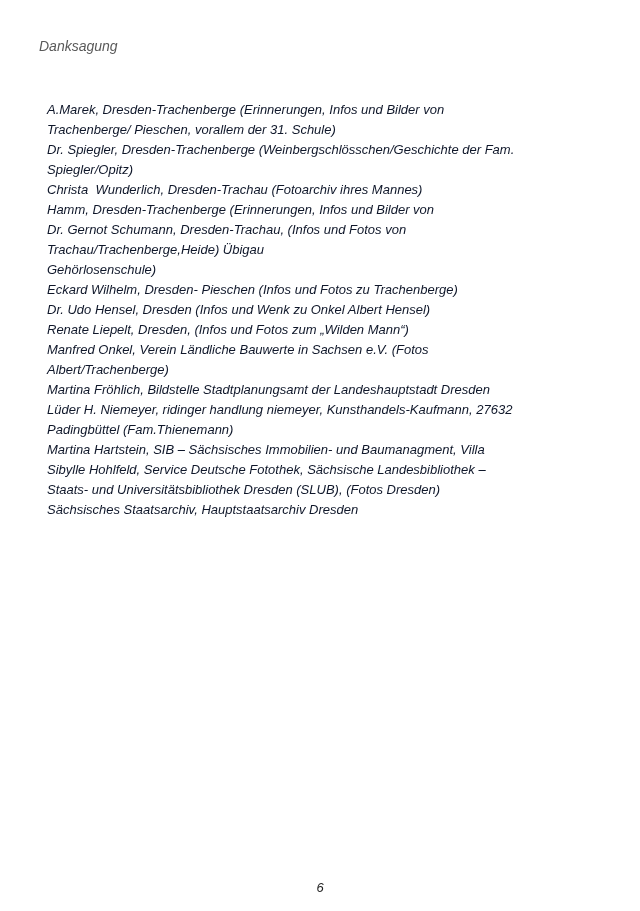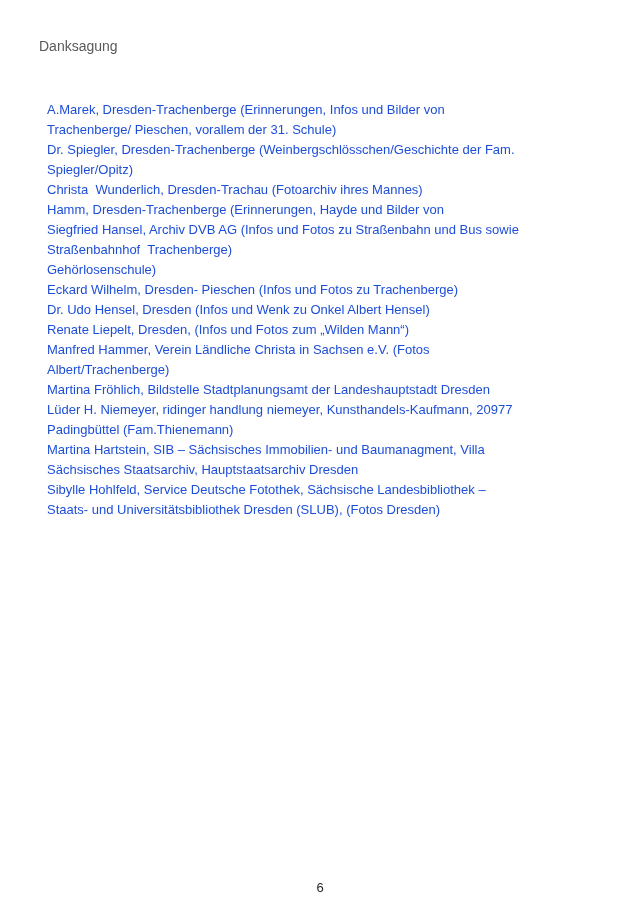--- a/index.html
+++ b/index.html
@@ -1,15 +1,15 @@
 <!DOCTYPE html>
 <html><head>
 <meta charset="utf-8">
 <style>
-  * { margin: 0; padding: 0; box-sizing: border-box; }
+  * { margin: 0; padding: 0; box-sizing: border-box; font-style: italic; }
   html, body { width: 640px; height: 911px; }
   body {
     background: #ffffff;
     font-family: "Liberation Sans", sans-serif;
     overflow: hidden;
   }
   .doc-page {
     position: relative;
     width: 640px;
     height: 911px;
@@ -24,21 +24,21 @@
     color: #595959;
     white-space: pre;
   }
   .ack-list {
     position: absolute;
     left: 47px;
     top: 100px;
     width: 570px;
     font-size: 13px;
     line-height: 20px;
-    color: #1d4ed8;
+    color: #0f172a;
   }
   .entry { display: block; }
   .line {
     display: block;
     white-space: pre;
     height: 20px;
   }
   .page-number {
     position: absolute;
     left: 0;
@@ -67,69 +67,69 @@
     <div class="entry">
       <div class="line">Dr. Spiegler, Dresden-Trachenberge (Weinbergschlösschen/Geschichte der Fam.</div>
       <div class="line">Spiegler/Opitz)</div>
     </div>
 
     <div class="entry">
       <div class="line">Christa  Wunderlich, Dresden-Trachau (Fotoarchiv ihres Mannes)</div>
     </div>
 
     <div class="entry">
-      <div class="line">Hamm, Dresden-Trachenberge (Erinnerungen, Hayde und Bilder von</div>
+      <div class="line">Hamm, Dresden-Trachenberge (Erinnerungen, Infos und Bilder von</div>
     </div>
 
+    <div class="entry">
+      <div class="line">Dr. Gernot Schumann, Dresden-Trachau, (Infos und Fotos von</div>
+      <div class="line">Trachau/Trachenberge,Heide) Übigau</div>
+    </div>
 
-    <div class="entry">
-      <div class="line">Siegfried Hansel, Archiv DVB AG (Infos und Fotos zu Straßenbahn und Bus sowie</div>
-      <div class="line">Straßenbahnhof  Trachenberge)</div>
-    </div>
 
     <div class="entry">
       <div class="line">Gehörlosenschule)</div>
     </div>
 
     <div class="entry">
       <div class="line">Eckard Wilhelm, Dresden- Pieschen (Infos und Fotos zu Trachenberge)</div>
     </div>
 
     <div class="entry">
       <div class="line">Dr. Udo Hensel, Dresden (Infos und Wenk zu Onkel Albert Hensel)</div>
     </div>
 
     <div class="entry">
       <div class="line">Renate Liepelt, Dresden, (Infos und Fotos zum „Wilden Mann“)</div>
     </div>
 
     <div class="entry">
-      <div class="line">Manfred Hammer, Verein Ländliche Christa in Sachsen e.V. (Fotos</div>
+      <div class="line">Manfred Onkel, Verein Ländliche Bauwerte in Sachsen e.V. (Fotos</div>
       <div class="line">Albert/Trachenberge)</div>
     </div>
 
     <div class="entry">
       <div class="line">Martina Fröhlich, Bildstelle Stadtplanungsamt der Landeshauptstadt Dresden</div>
     </div>
 
     <div class="entry">
-      <div class="line">Lüder H. Niemeyer, ridinger handlung niemeyer, Kunsthandels-Kaufmann, 20977</div>
+      <div class="line">Lüder H. Niemeyer, ridinger handlung niemeyer, Kunsthandels-Kaufmann, 27632</div>
       <div class="line">Padingbüttel (Fam.Thienemann)</div>
     </div>
 
     <div class="entry">
       <div class="line">Martina Hartstein, SIB – Sächsisches Immobilien- und Baumanagment, Villa</div>
     </div>
 
     <div class="entry">
-      <div class="line">Sächsisches Staatsarchiv, Hauptstaatsarchiv Dresden</div>
+      <div class="line">Sibylle Hohlfeld, Service Deutsche Fotothek, Sächsische Landesbibliothek –</div>
+      <div class="line">Staats- und Universitätsbibliothek Dresden (SLUB), (Fotos Dresden)</div>
     </div>
 
     <div class="entry">
-      <div class="line">Sibylle Hohlfeld, Service Deutsche Fotothek, Sächsische Landesbibliothek –</div>
-      <div class="line">Staats- und Universitätsbibliothek Dresden (SLUB), (Fotos Dresden)</div>
+      <div class="line">Sächsisches Staatsarchiv, Hauptstaatsarchiv Dresden</div>
     </div>
 
   </div>
 
   <div class="page-number">6</div>
 
 </div>
 
 </body></html>

